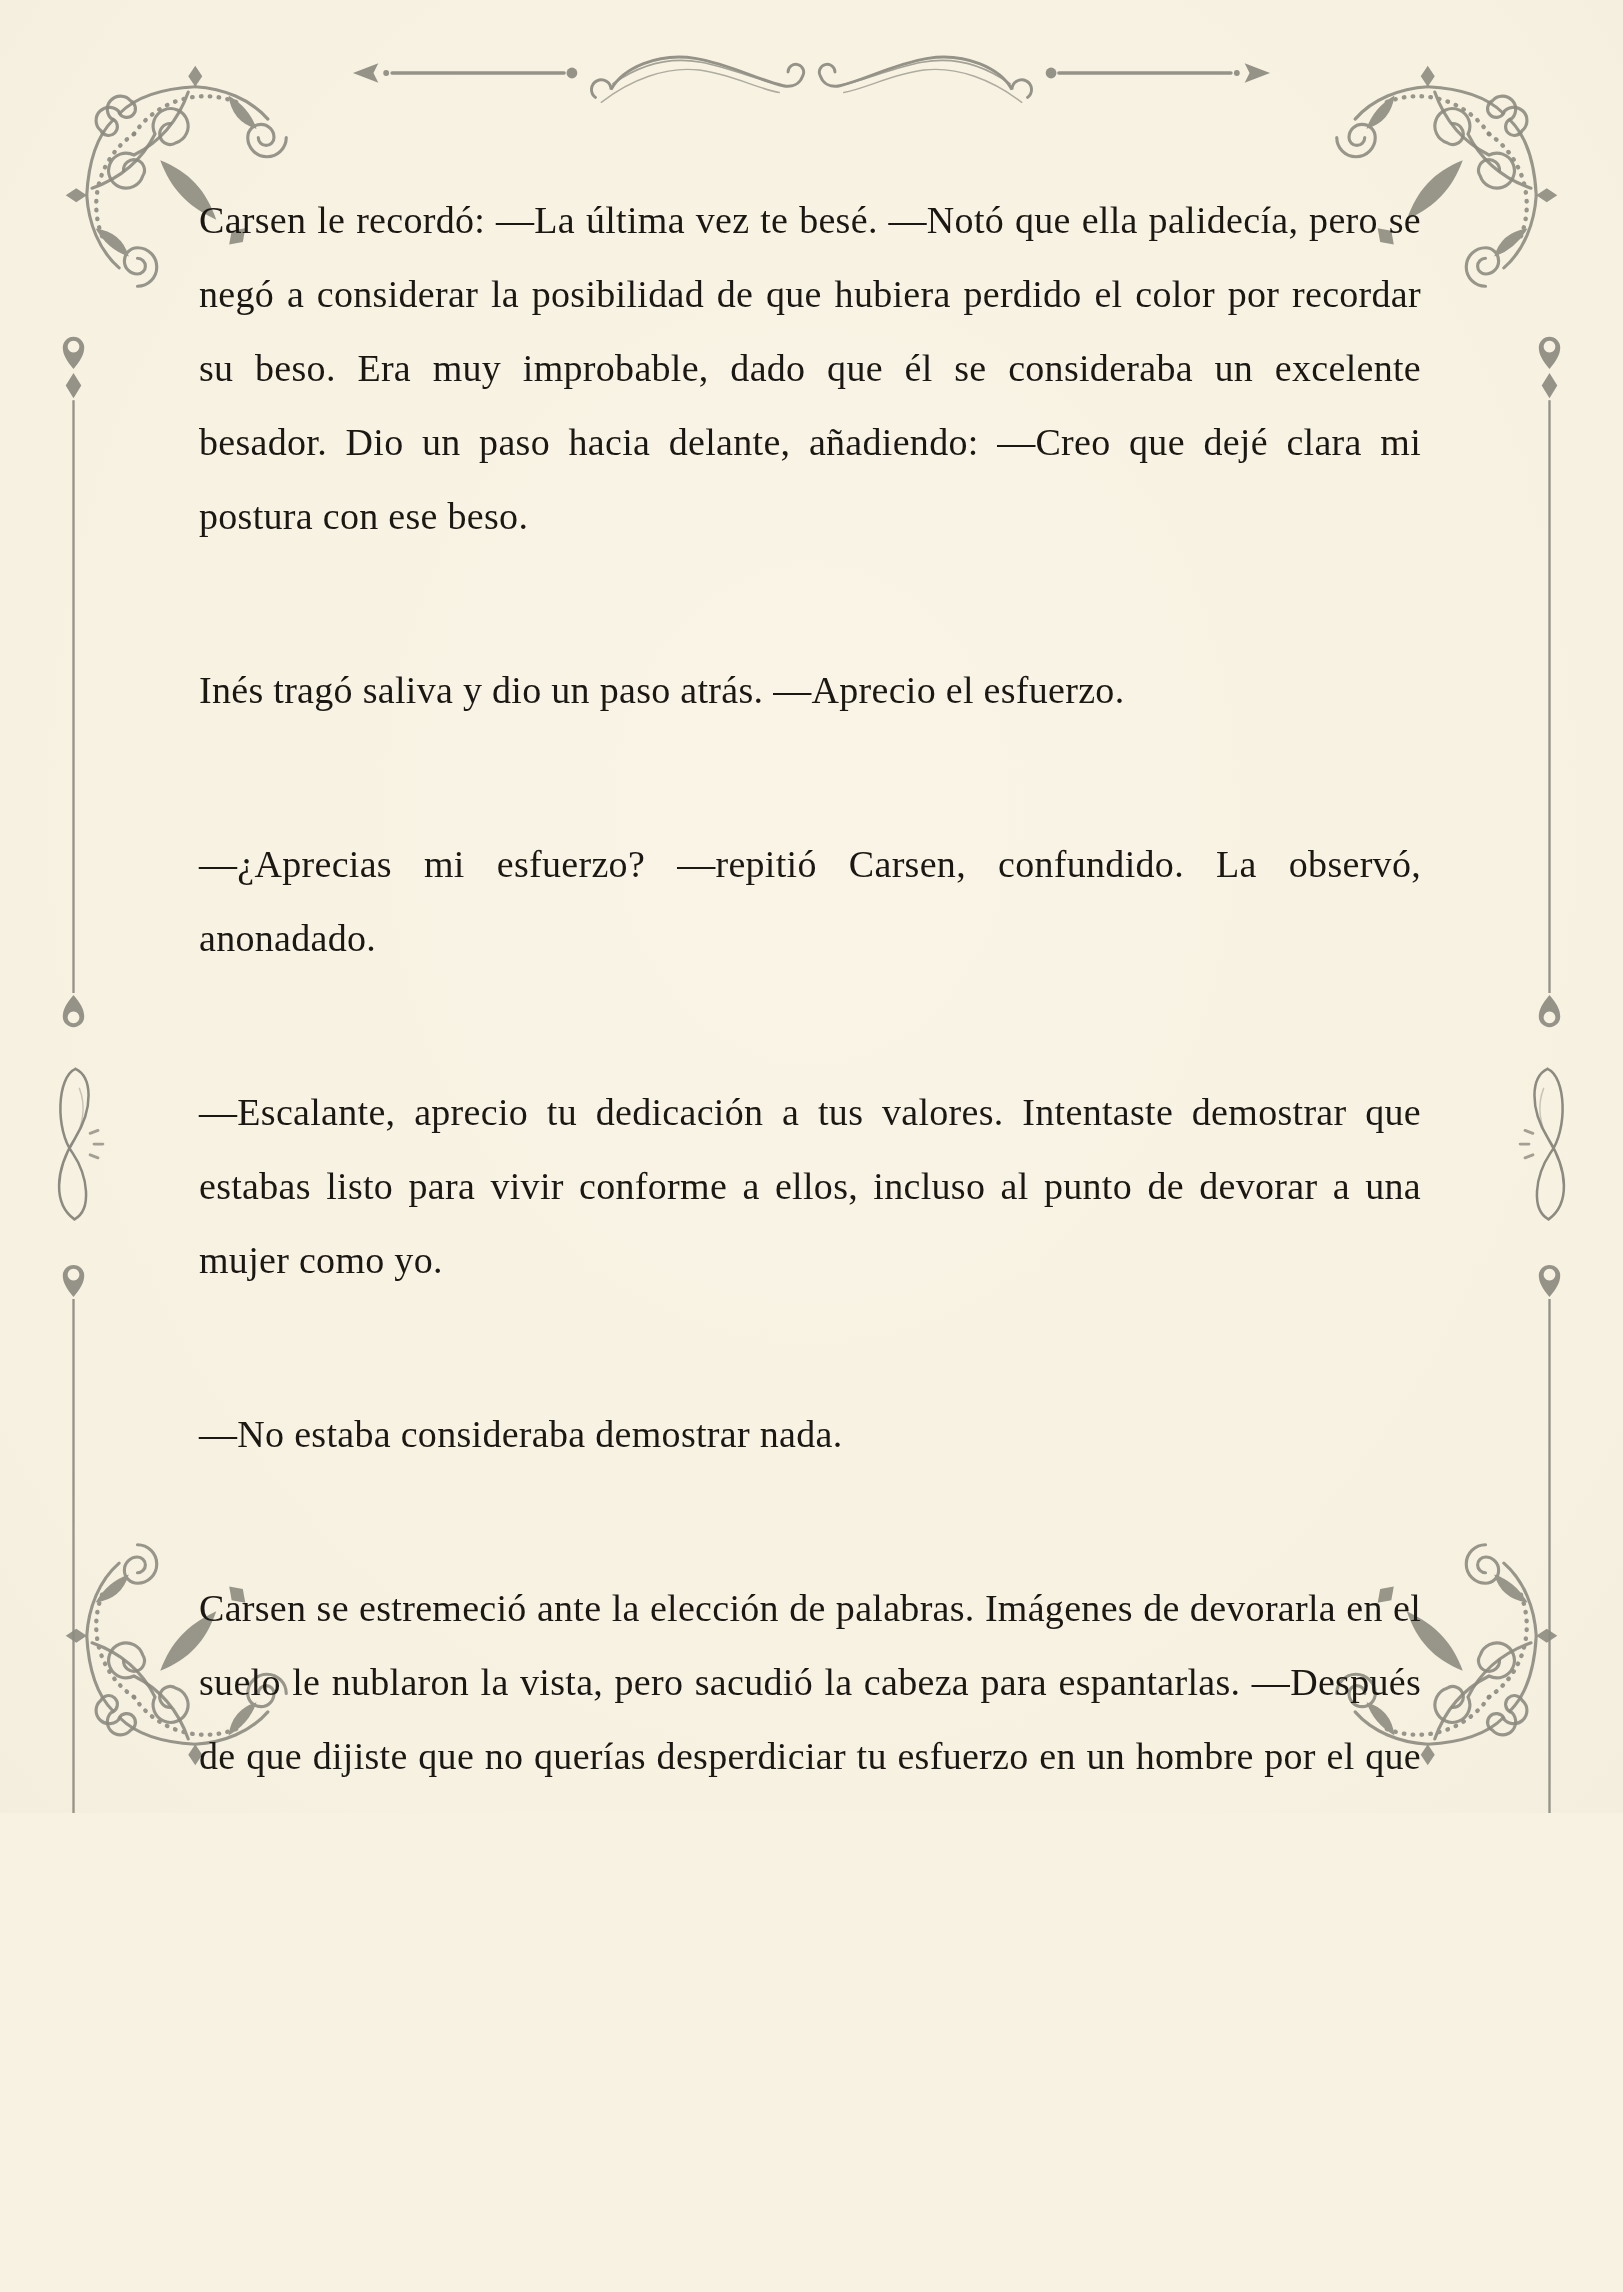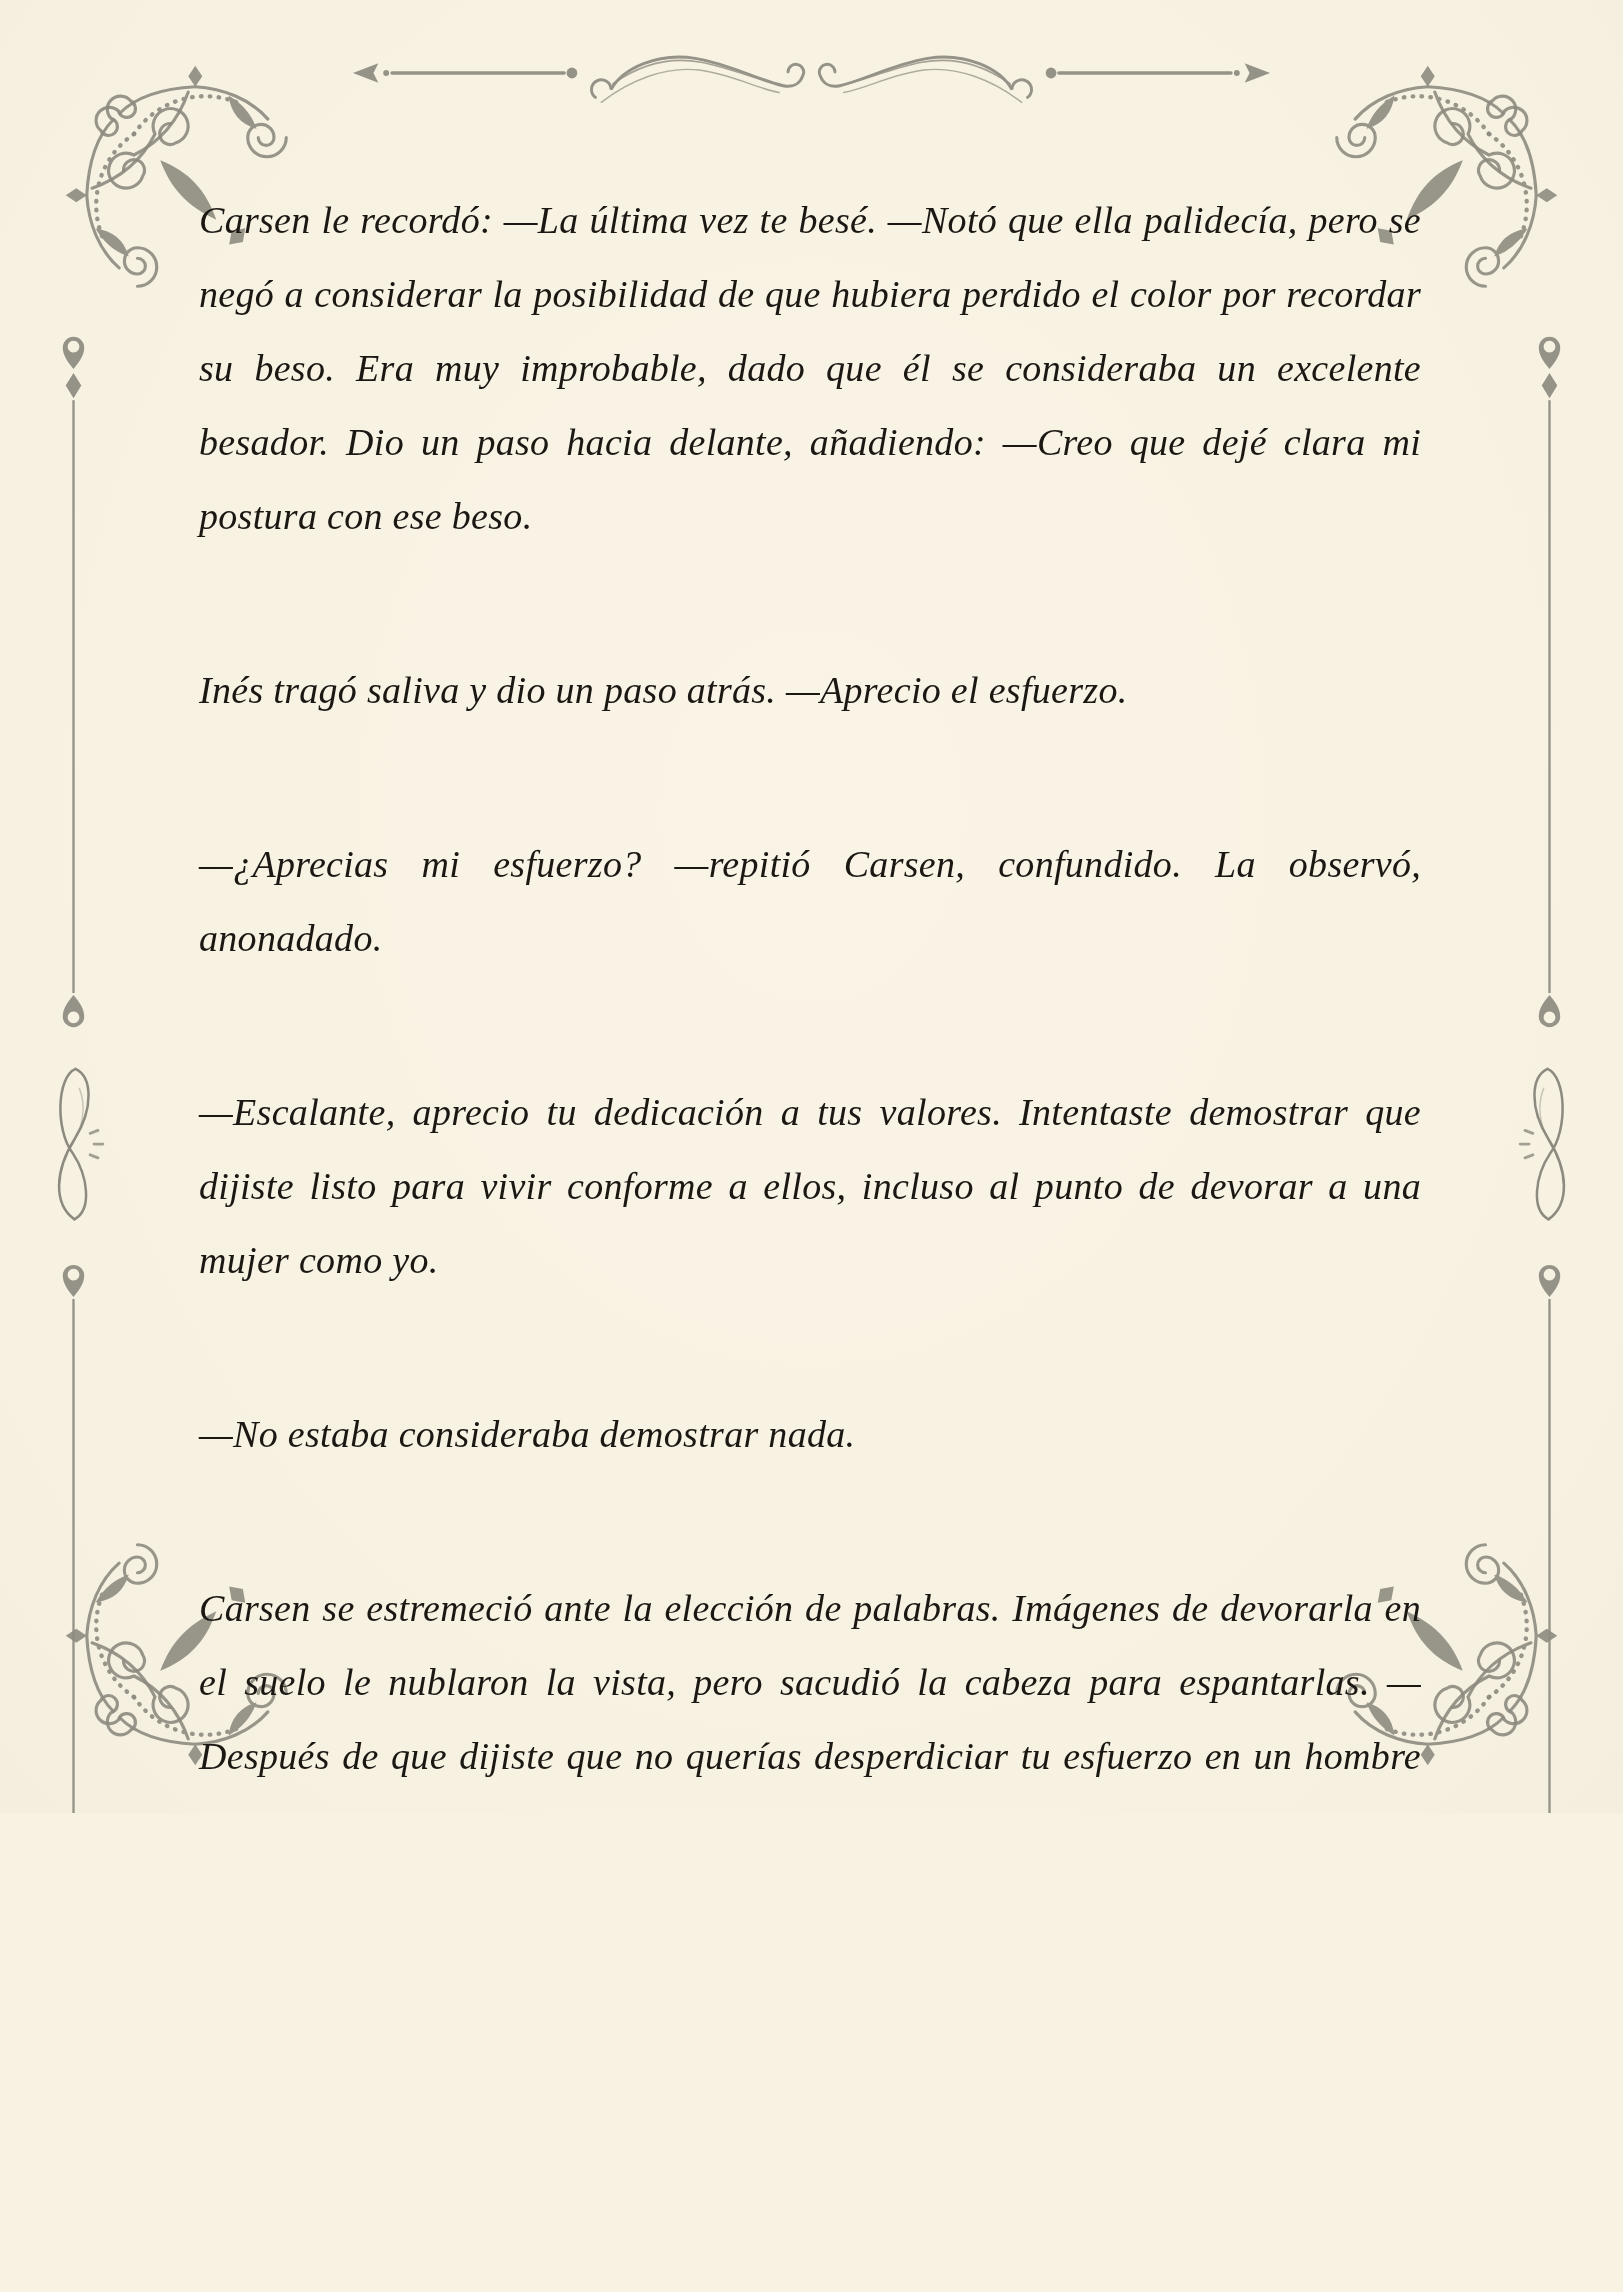--- a/index.html
+++ b/index.html
@@ -2,21 +2,20 @@
 <html lang="es"><head>
 <meta charset="utf-8">
 <style>
   html,body{margin:0;padding:0;background:#f8f2e3;}
   .page{
     position:relative;
     width:1623px;height:1813px;
     background:radial-gradient(ellipse at 50% 45%, #f9f4e6 0%, #f7f1e1 78%, #f4eede 100%);
     overflow:hidden;
     font-family:"Liberation Serif", serif;
-    font-style:italic;
   }
   .orn{position:absolute;line-height:0;color:#8d8b80;}
   .corner{width:245px;height:245px;}
   .corner.tl{left:57px;top:57px;}
   .corner.tr{right:57px;top:57px;transform:scaleX(-1);}
   .corner.bl{left:57px;bottom:39px;transform:scaleY(-1);}
   .corner.br{right:57px;bottom:39px;transform:scale(-1,-1);}
   .divider{left:346px;width:931px;height:88px;}
   .divider.top{top:29px;}
   .divider.bottom{top:2166px;transform:scaleY(-1);}
@@ -144,19 +143,19 @@
   <div class="orn swirl right">
     <svg viewBox="0 0 64 180" width="63" height="176">
         <use href="#swirl-def" xlink:href="#swirl-def"></use>
       </svg>
   </div>
 
   <main class="text">
     <p>Carsen le recordó: —La última vez te besé. —Notó que ella palidecía, pero se negó a considerar la posibilidad de que hubiera perdido el color por recordar su beso. Era muy improbable, dado que él se consideraba un excelente besador. Dio un paso hacia delante, añadiendo: —Creo que dejé clara mi postura con ese beso.</p>
     <p>Inés tragó saliva y dio un paso atrás. —Aprecio el esfuerzo.</p>
     <p>—¿Aprecias mi esfuerzo? —repitió Carsen, confundido. La observó, anonadado.</p>
-    <p>—Escalante, aprecio tu dedicación a tus valores. Intentaste demostrar que dijiste listo para vivir conforme a ellos, incluso al punto de devorar a una mujer como yo.</p>
+    <p>—Escalante, aprecio tu dedicación a tus valores. Intentaste demostrar que estabas listo para vivir conforme a ellos, incluso al punto de devorar a una mujer como yo.</p>
     <p>—No estaba consideraba demostrar nada.</p>
     <p>Carsen se estremeció ante la elección de palabras. Imágenes de devorarla en el suelo le nublaron la vista, pero sacudió la cabeza para espantarlas. —Después de que dijiste que no querías desperdiciar tu esfuerzo en un hombre por el que no sintieras nada... no sabía que te importaran tanto mis valores y mi libertad.</p>
   </main>
 
 </div>
 
 
 </body></html>

